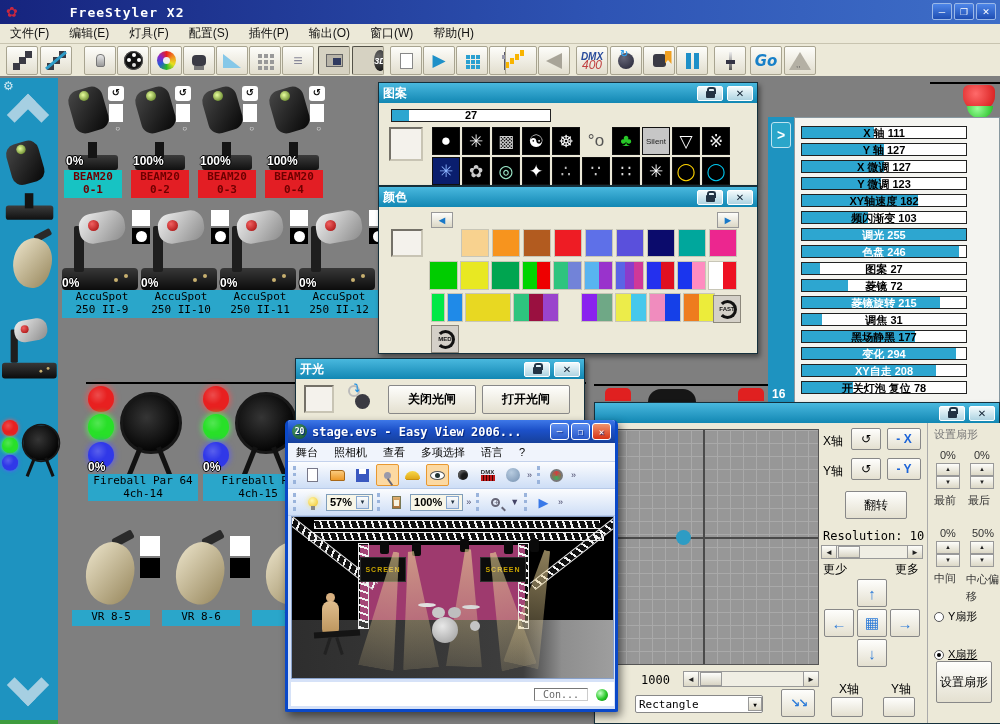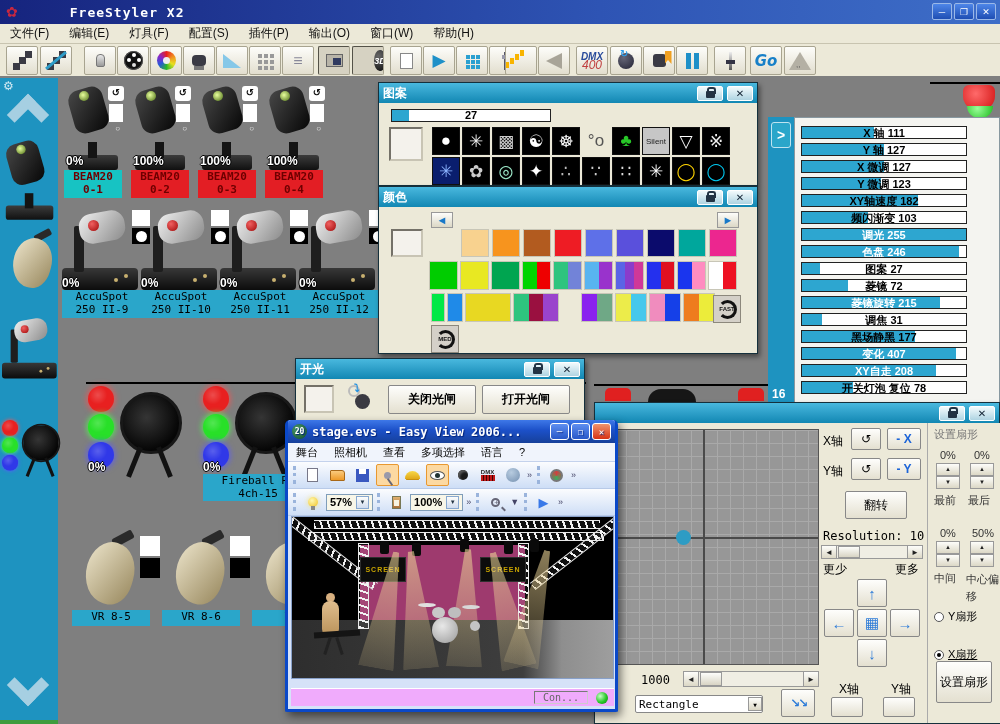--- a/index.html
+++ b/index.html
@@ -121,21 +121,21 @@
   .ev-menubar { height:19px; background:#F0F4FC; border-bottom:1px solid #C4D2EC; display:flex; align-items:center; font-size:11px; color:#000; }
   .ev-menubar .menu-item { padding:1px 8px; }
   .ev-toolbar { height:27px; background:linear-gradient(#FBFCFE,#CEDEF6); border-bottom:1px solid #B8CAE8; display:flex; align-items:center; padding-left:2px; position:relative; }
   .ev-tbtn { width:23px; height:22px; margin:0 1px; display:flex; align-items:center; justify-content:center; border-radius:2px; position:relative; }
   .ev-tbtn.hl { background:#FCD9A2; border:1px solid #E89830; }
   .ev-handle { width:4px; height:18px; border-left:3px dotted #9AB4DC; margin:0 3px; }
   .ev-combo { height:17px; background:#F8F6E8; border:1px solid #7F9DB9; font-size:11px; font-weight:bold; display:flex; align-items:center; padding:0 3px; margin:0 1px; }
   .ev-combo .drop { margin-left:4px; width:13px; height:13px; background:linear-gradient(#FDFDFA,#D0DCF0); border:1px solid #88A8D0; font-size:6px; color:#234; display:flex; align-items:center; justify-content:center; }
   .ev-more { font-size:9px; color:#446; margin:0 2px; }
   .stage { position:absolute; left:3px; top:96px; width:323px; height:163px; background:#000; border:1px solid #88A0C8; overflow:hidden; }
-  .ev-status { position:absolute; left:3px; bottom:3px; width:323px; height:18px; background:#f0abfc; border-top:1px solid #fff; display:flex; align-items:center; justify-content:flex-end; }
+  .ev-status { position:absolute; left:3px; bottom:3px; width:323px; height:24px; background:#ffffff; border-top:1px solid #fff; display:flex; align-items:center; justify-content:flex-end; }
   .led { width:12px; height:12px; border-radius:50%; background:radial-gradient(circle at 35% 35%,#C8FFC8,#28C828 55%,#0A7A0A); margin:0 6px 0 8px; }
 
   .truss { position:absolute; background:repeating-linear-gradient(72deg,#F2F2F2 0 2px,rgba(255,255,255,.06) 2px 7px); border-top:1px solid #E8E8E8; border-bottom:1px solid #E8E8E8; }
   .beam { position:absolute; width:36px; height:118px; clip-path:polygon(42% 0,58% 0,100% 100%,0 100%); background:linear-gradient(rgba(236,212,150,.6),rgba(236,212,150,.15)); }
   .stage-head { position:absolute; width:9px; height:13px; background:#0A0A0A; border-radius:2px; }
   .screenbox { position:absolute; width:46px; height:25px; background:#0C0C0C; border:1px solid #2E2E2E; color:#C8A400; font-size:7px; font-weight:bold; letter-spacing:1px; display:flex; align-items:center; justify-content:center; }
   .stray { position:absolute; z-index:1; }
 </style>
 </head>
 <body>
@@ -423,20 +423,22 @@
       <div class="fxcell" style="left: 88px; top: 386px; width: 112px;">
         <div class="fx-art" style="width: 112px; height: 88px;">
           <div class="tl-dot" style="left: 0px; top: 0px; background: radial-gradient(circle at 38% 35%, rgba(255, 255, 255, 0.2), transparent 40%), rgb(232, 32, 32); box-shadow: rgba(255, 80, 80, 0.6) 0px 0px 5px 2px;"></div>
           <div class="tl-dot" style="left: 0px; top: 28px; background: radial-gradient(circle at 38% 35%, rgba(255, 255, 255, 0.2), transparent 40%), rgb(40, 224, 40); box-shadow: rgba(80, 255, 80, 0.6) 0px 0px 5px 2px;"></div>
           <div class="tl-dot" style="left: 0px; top: 56px; background: radial-gradient(circle at 38% 35%, rgba(255, 255, 255, 0.2), transparent 40%), rgb(48, 56, 232); box-shadow: rgba(90, 90, 255, 0.6) 0px 0px 5px 2px;"></div>
           <div class="fb-can" style="left: 32px; top: 6px;"></div>
           <div class="fb-leg" style="left: 44px; top: 60px; transform: rotate(22deg);"></div>
           <div class="fb-leg" style="left: 74px; top: 60px; transform: rotate(-22deg);"></div>
           <div class="fx-pct" style="left: 0px; bottom: 0px;">0%</div>
         </div>
+        <div class="fx-label" style="left: 0px; top: 88px; width: 110px; height: 27px;">Fireball Par 64
+4ch-14</div>
       </div>
       <div class="fxcell" style="left: 203px; top: 386px; width: 112px;">
         <div class="fx-art" style="width: 112px; height: 88px;">
           <div class="tl-dot" style="left: 0px; top: 0px; background: radial-gradient(circle at 38% 35%, rgba(255, 255, 255, 0.2), transparent 40%), rgb(232, 32, 32); box-shadow: rgba(255, 80, 80, 0.6) 0px 0px 5px 2px;"></div>
           <div class="tl-dot" style="left: 0px; top: 28px; background: radial-gradient(circle at 38% 35%, rgba(255, 255, 255, 0.2), transparent 40%), rgb(40, 224, 40); box-shadow: rgba(80, 255, 80, 0.6) 0px 0px 5px 2px;"></div>
           <div class="tl-dot" style="left: 0px; top: 56px; background: radial-gradient(circle at 38% 35%, rgba(255, 255, 255, 0.2), transparent 40%), rgb(48, 56, 232); box-shadow: rgba(90, 90, 255, 0.6) 0px 0px 5px 2px;"></div>
           <div class="fb-can" style="left: 32px; top: 6px;"></div>
           <div class="fb-leg" style="left: 44px; top: 60px; transform: rotate(22deg);"></div>
           <div class="fb-leg" style="left: 74px; top: 60px; transform: rotate(-22deg);"></div>
           <div class="fx-pct" style="left: 0px; bottom: 0px;">0%</div>
@@ -531,21 +533,21 @@
           <div class="tslider">
             <div class="fill" style="width: 12%;"></div>
             <div class="txt">调焦  31</div>
           </div>
           <div class="tslider">
             <div class="fill" style="width: 69%;"></div>
             <div class="txt">黑场静黑  177</div>
           </div>
           <div class="tslider">
             <div class="fill" style="width: 94%;"></div>
-            <div class="txt lite">变化  407</div>
+            <div class="txt lite">变化  294</div>
           </div>
           <div class="tslider">
             <div class="fill" style="width: 82%;"></div>
             <div class="txt lite">XY自走  208</div>
           </div>
           <div class="tslider">
             <div class="fill" style="width: 31%;"></div>
             <div class="txt">开关灯泡 复位  78</div>
           </div>
         </div>

